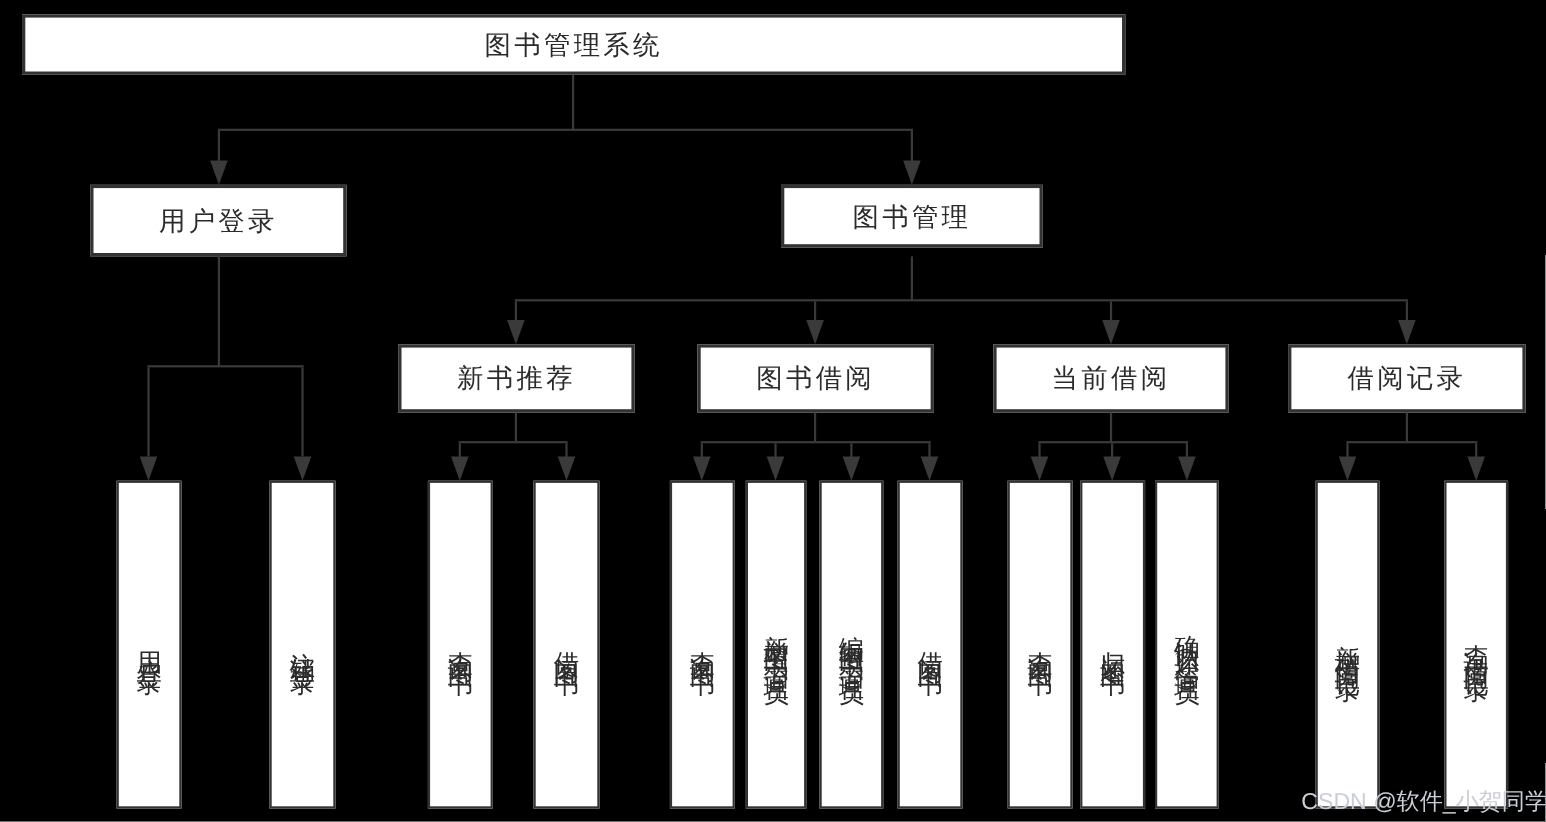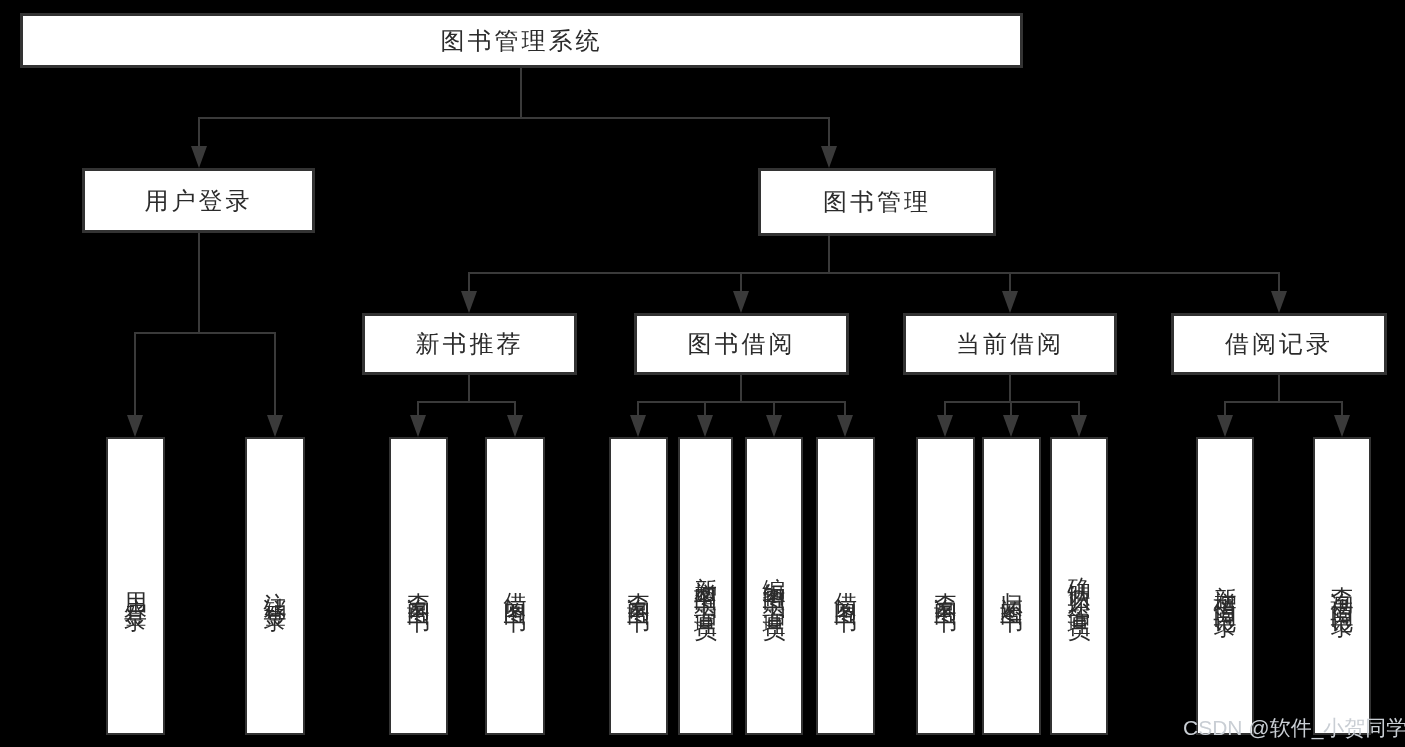--- a/index.html
+++ b/index.html
@@ -42,21 +42,21 @@
   <div class="ln" style="left:520px;top:68px;width:2px;height:51px;"></div>
   <div class="ln" style="left:198px;top:117px;width:632px;height:2px;"></div>
   <div class="ln" style="left:198px;top:119px;width:2px;height:29px;"></div>
   <div class="ln" style="left:828px;top:119px;width:2px;height:29px;"></div>
   <div class="arr" style="left:191px;top:146px;"></div>
   <div class="arr" style="left:821px;top:146px;"></div>
 
   <div class="hbox" style="left:82px;top:168px;width:233px;height:65px;">
     <span>用户登录</span>
   </div>
-  <div class="hbox" style="left:710px;top:168px;width:238px;height:68px;margin-left:48px;">
+  <div class="hbox" style="left:710px;top:168px;width:238px;height:57px;">
     <span>图书管理</span>
   </div>
 
   <div class="ln" style="left:198px;top:233px;width:2px;height:100px;"></div>
   <div class="ln" style="left:134px;top:332px;width:142px;height:2px;"></div>
   <div class="ln" style="left:134px;top:334px;width:2px;height:81px;"></div>
   <div class="ln" style="left:274px;top:334px;width:2px;height:81px;"></div>
   <div class="arr" style="left:127px;top:415px;"></div>
   <div class="arr" style="left:267px;top:415px;"></div>
 

